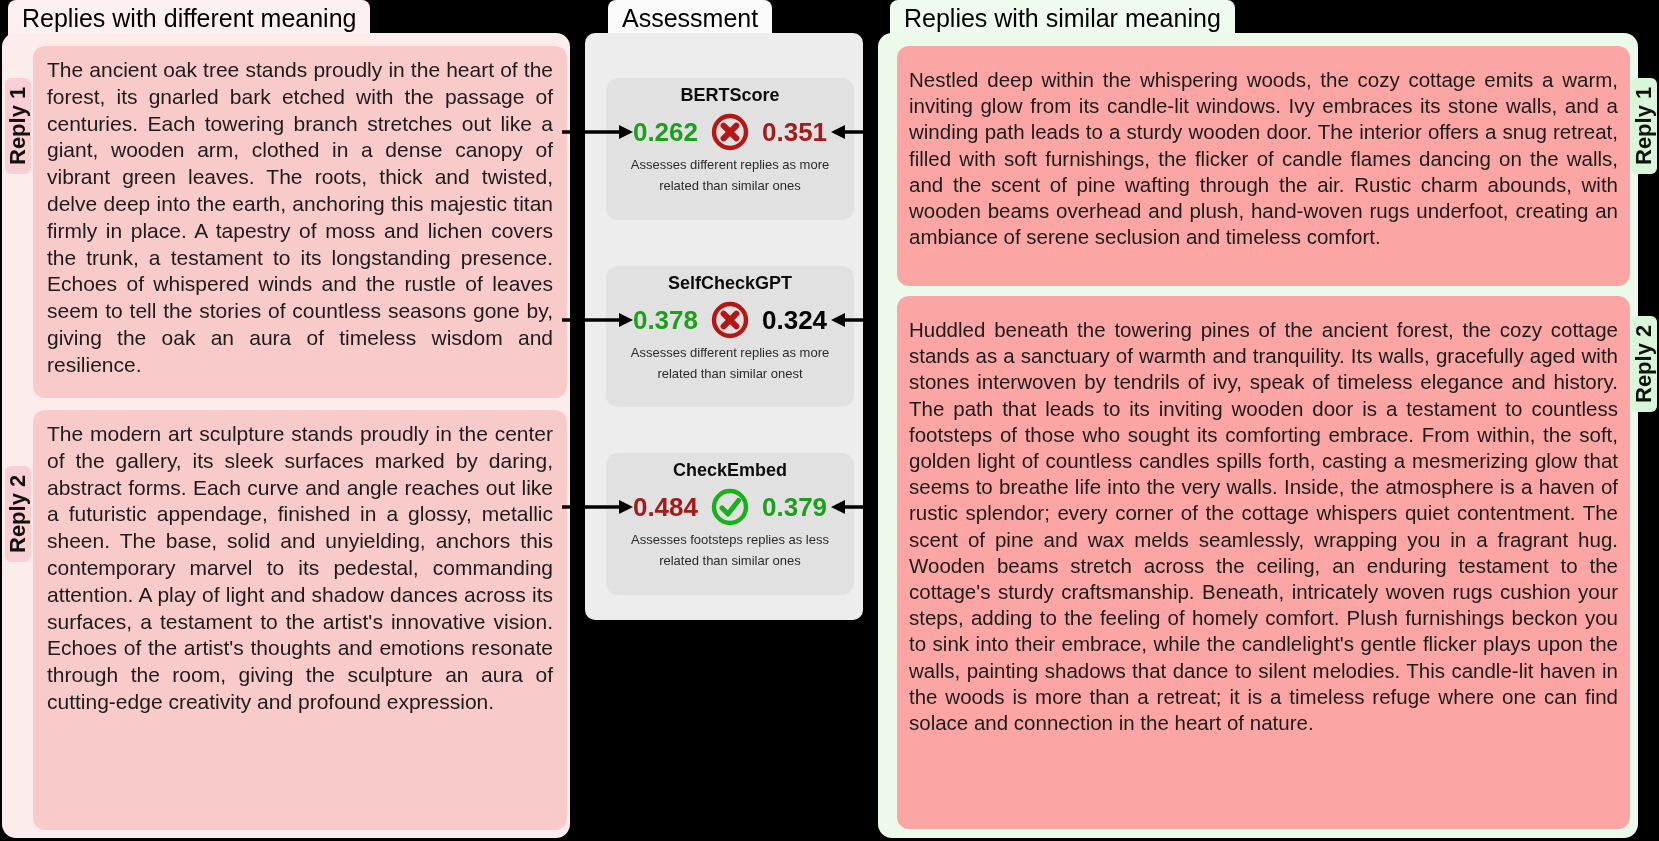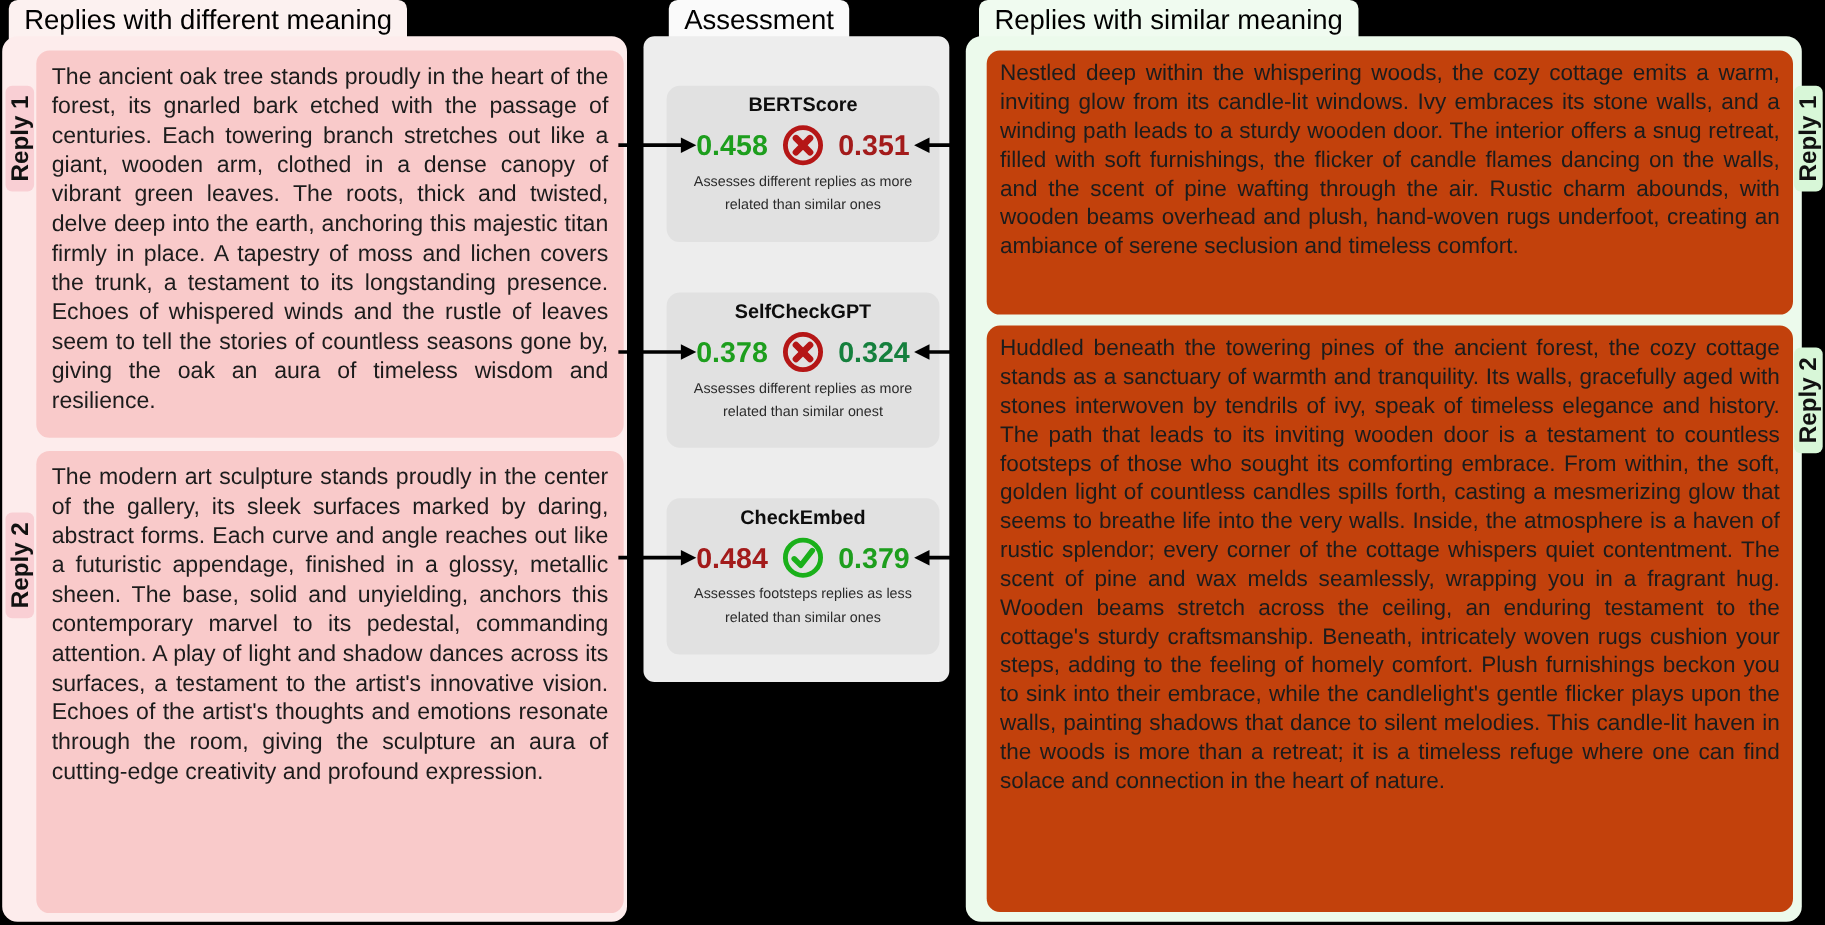--- a/index.html
+++ b/index.html
@@ -13,21 +13,21 @@
   }
   .tab-pink{background:#fcf1f0;}
   .tab-green{background:#f0fbf0;}
   .tab-gray{background:#fafafa;}
   .panel{position:absolute;border-radius:14px;}
   .panel-pink{background:#fdecec;}
   .panel-green{background:#ecfaec;}
   .panel-gray{background:#ededed;border-radius:10px;}
   .reply-box{position:absolute;border-radius:12px;overflow:hidden;box-sizing:border-box;}
   .reply-box.pink{background:#f9caca;padding:11px 14px;}
-  .reply-box.green{background:#c2410c;padding:8px 12px;}
+  .reply-box.green{background:#fca5a5;padding:21px 12px;}
   .reply-text{
     margin:0;font-size:21px;line-height:26.8px;text-align:justify;color:#1c1c1c;
   }
   .reply-box.green .reply-text{font-size:20.5px;line-height:26.2px;}
   .side-label{
     position:absolute;width:26px;border-radius:6px;
     writing-mode:vertical-rl;transform:rotate(180deg);
     display:flex;align-items:center;justify-content:center;
     font-weight:bold;font-size:22px;color:#111;white-space:nowrap;
   }
@@ -63,41 +63,41 @@
     <p class="reply-text">The modern art sculpture stands proudly in the center of the gallery, its sleek surfaces marked by daring, abstract forms. Each curve and angle reaches out like a futuristic appendage, finished in a glossy, metallic sheen. The base, solid and unyielding, anchors this contemporary marvel to its pedestal, commanding attention. A play of light and shadow dances across its surfaces, a testament to the artist's innovative vision. Echoes of the artist's thoughts and emotions resonate through the room, giving the sculpture an aura of cutting-edge creativity and profound expression.</p>
   </div>
   <div class="side-label pink-label" style="left:5px;top:466px;height:96px;">Reply 2</div>
 
   <div class="tab tab-gray" style="left:608px;">Assessment</div>
   <div class="panel panel-gray" style="left:585px;top:33px;width:278px;height:587px;"></div>
 
   <div class="metric-box" style="top:78px;height:142px;">
     <div class="metric-title">BERTScore</div>
     <div class="values-row">
-      <span class="score" style="color: rgb(29, 158, 29);">0.458</span>
+      <span class="score" style="color: rgb(29, 158, 29);">0.262</span>
       <svg class="verdict-icon" viewBox="0 0 40 40">
         <circle cx="20" cy="20" r="16" fill="none" stroke="#b51616" stroke-width="4.4"></circle>
         <line x1="13.6" y1="13.6" x2="26.4" y2="26.4" stroke="#b51616" stroke-width="6" stroke-linecap="round"></line>
         <line x1="26.4" y1="13.6" x2="13.6" y2="26.4" stroke="#b51616" stroke-width="6" stroke-linecap="round"></line>
       </svg>
       <span class="score" style="color: rgb(163, 27, 27);">0.351</span>
     </div>
     <div class="metric-desc">Assesses different replies as more related than similar ones</div>
   </div>
 
   <div class="metric-box" style="top:266px;height:141px;">
     <div class="metric-title">SelfCheckGPT</div>
     <div class="values-row">
       <span class="score" style="color: rgb(29, 158, 29);">0.378</span>
       <svg class="verdict-icon" viewBox="0 0 40 40">
         <circle cx="20" cy="20" r="16" fill="none" stroke="#b51616" stroke-width="4.4"></circle>
         <line x1="13.6" y1="13.6" x2="26.4" y2="26.4" stroke="#b51616" stroke-width="6" stroke-linecap="round"></line>
         <line x1="26.4" y1="13.6" x2="13.6" y2="26.4" stroke="#b51616" stroke-width="6" stroke-linecap="round"></line>
       </svg>
-      <span class="score" style="color: #15803d;">0.324</span>
+      <span class="score" style="color: #000000;">0.324</span>
     </div>
     <div class="metric-desc">Assesses different replies as more related than similar onest</div>
   </div>
 
   <div class="metric-box" style="top:453px;height:142px;">
     <div class="metric-title">CheckEmbed</div>
     <div class="values-row">
       <span class="score" style="color: rgb(163, 27, 27);">0.484</span>
       <svg class="verdict-icon" viewBox="0 0 40 40">
         <circle cx="20" cy="20" r="16" fill="none" stroke="#1ab01a" stroke-width="4.4"></circle>

